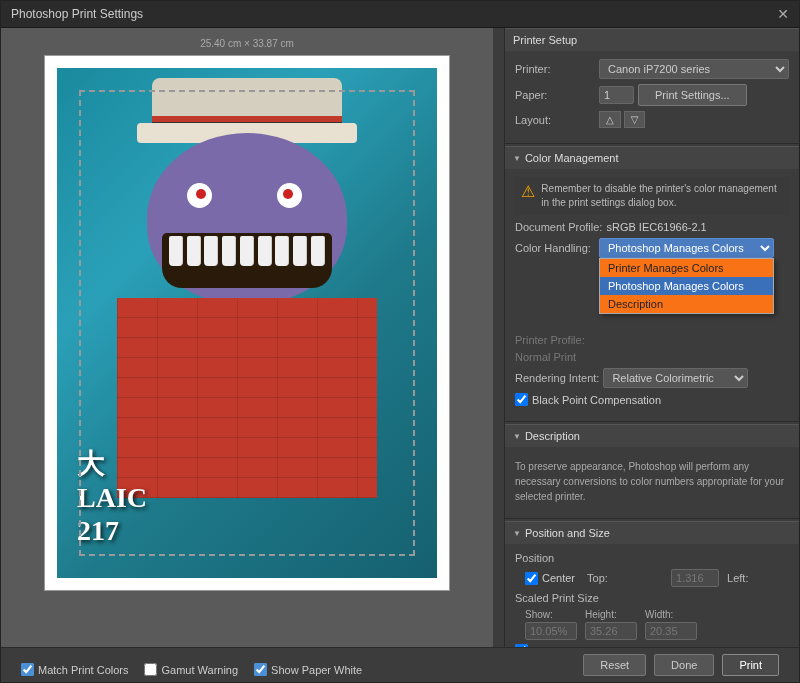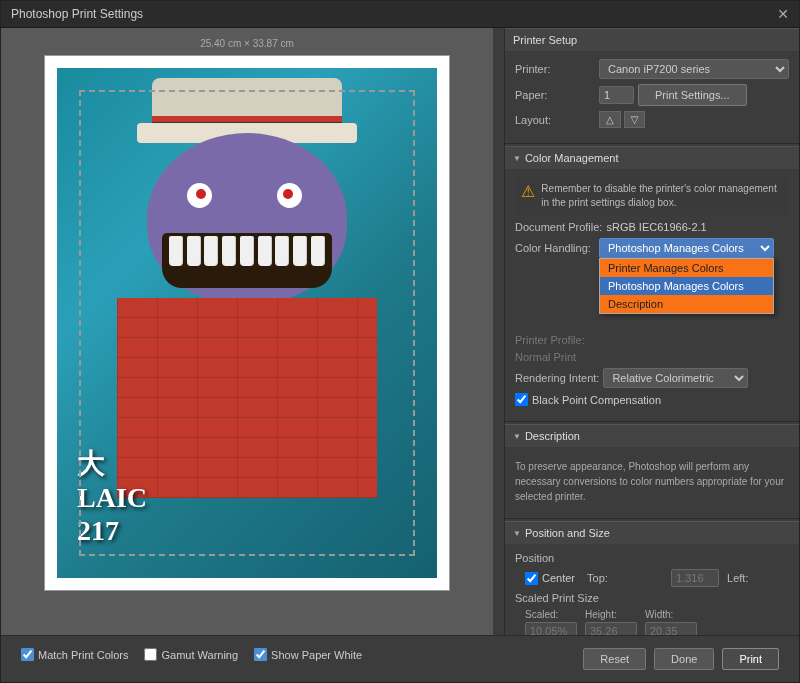--- a/index.html
+++ b/index.html
@@ -248,23 +248,23 @@
       left: 22px;
       right: 22px;
       bottom: 22px;
       border: 2px dashed #999;
       pointer-events: none;
     }
 
     
     .bottom-bar {
       background: #3c3c3c;
-      padding: 12px 20px;
-      display: flex;
-      align-items: flex-start;
+      padding: 6px 20px;
+      display: flex;
+      align-items: flex-end;
       gap: 16px;
       border-top: 1px solid #2a2a2a;
       flex-shrink: 0;
     }
     .checkbox-item {
       display: flex;
       align-items: center;
       gap: 4px;
       color: #ccc;
       font-size: 11px;
@@ -640,21 +640,21 @@
           <span class="field-label" style="margin-left:8px">Top:</span>
           <input type="text" class="pos-input" value="1.316" style="width: 48px; color: rgb(119, 119, 119); background: rgb(74, 74, 74);">
           <span class="field-label" style="margin-left:4px">Left:</span>
 
         </div>
         <div class="field-row">
           <span class="field-label">Scaled Print Size</span>
         </div>
         <div class="size-row" style="margin-left:10px; margin-bottom:4px;">
           <div class="size-col">
-            <span class="size-col-label">Scaled:</span>
+            <span class="size-col-label">Show:</span>
             <input type="text" class="size-input" value="10.05%" style="color: rgb(119, 119, 119); background: rgb(74, 74, 74); width: 52px;">
           </div>
           <div class="size-col">
             <span class="size-col-label">Height:</span>
             <input type="text" class="size-input" value="35.26" style="color: rgb(119, 119, 119); background: rgb(74, 74, 74); width: 52px;">
           </div>
           <div class="size-col">
             <span class="size-col-label">Width:</span>
             <input type="text" class="size-input" value="20.35" style="color: rgb(119, 119, 119); background: rgb(74, 74, 74); width: 52px;">
           </div>

